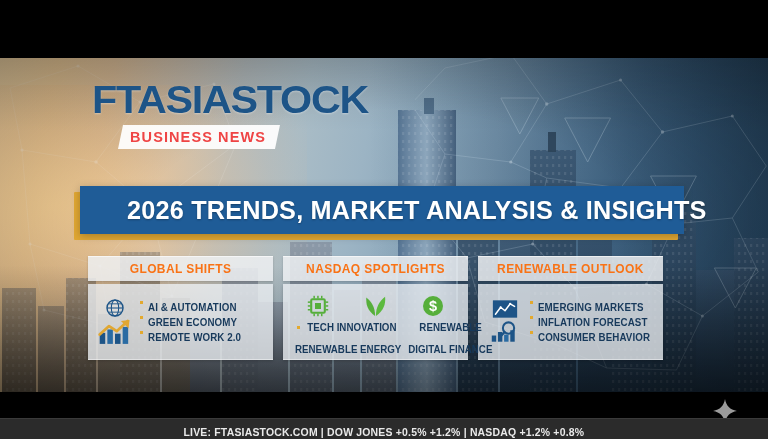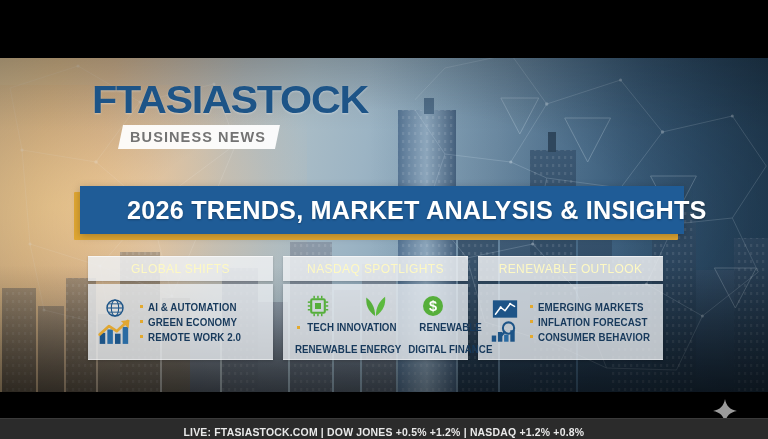--- a/index.html
+++ b/index.html
@@ -60,21 +60,21 @@
   }
   .logo-badge {
     margin-top:6px; margin-left:26px; display:inline-block;
     background:rgba(255,255,255,.93);
     padding:3px 14px 3px 12px;
     clip-path:polygon(5px 0, 100% 0, calc(100% - 5px) 100%, 0 100%);
     box-shadow:0 1px 3px rgba(0,0,0,.18);
   }
   .logo-badge span {
     font-weight:700; font-size:14.5px; letter-spacing:1.1px;
-    color:#737373; white-space:nowrap;
+    color:#ef4444; white-space:nowrap;
   }
 
   
   .headline-wrap { position:absolute; left:74px; top:186px; z-index:20; }
   .headline-gold {
     position:absolute; left:0; top:6px; width:604px; height:48px;
     background:#e0a733; border-radius:1px;
   }
   .headline-bar {
     position:relative; left:6px; top:0;
@@ -96,32 +96,32 @@
   .panels { position:absolute; left:88px; top:256px; width:600px; height:104px; z-index:20; display:flex; gap:10px; }
   .panel { width:185px; display:flex; flex-direction:column; gap:3px; }
 
   .panel-head {
     height:25px; background:rgba(238,241,243,.84);
     display:flex; align-items:center; justify-content:center;
     border-top:1px solid rgba(255,255,255,.6);
     box-shadow:0 1px 2px rgba(0,0,0,.18);
   }
   .panel-head span {
-    color:#fef9c3; font-weight:400; font-size:12px; letter-spacing:.4px; white-space:nowrap;
+    color:#f97316; font-weight:700; font-size:12px; letter-spacing:.4px; white-space:nowrap;
   }
   .panel-body {
     flex:1; background:rgba(236,240,243,.78);
     box-shadow:0 1px 3px rgba(0,0,0,.2);
     display:flex; align-items:center; padding:5px 7px;
     border-bottom:1px solid rgba(255,255,255,.45);
   }
 
   .icon-col { display:flex; flex-direction:column; align-items:center; justify-content:center; gap:1px; width:40px; flex:none; }
   .bullets { display:flex; flex-direction:column; justify-content:center; gap:3px; padding-left:5px; }
-  .bullet { display:flex; align-items:center; gap:5px; }
+  .bullet { display:flex; align-items:flex-start; gap:5px; }
   .bullet .dot { width:3px; height:3px; background:#e3a92e; flex:none; border-radius:0; }
   .bullet span {
     color:#17395b; font-weight:700; font-size:10.5px; letter-spacing:.1px;
     white-space:nowrap; transform:scaleX(.93); transform-origin:left center;
   }
 
   
   .sector-body { flex-direction:column; justify-content:center; gap:3px; padding:4px 6px; }
   .sector-icons { display:flex; align-items:flex-end; justify-content:space-around; width:100%; height:30px; }
   .sector-labels { display:flex; width:100%; justify-content:space-between; padding:0 2px; }

